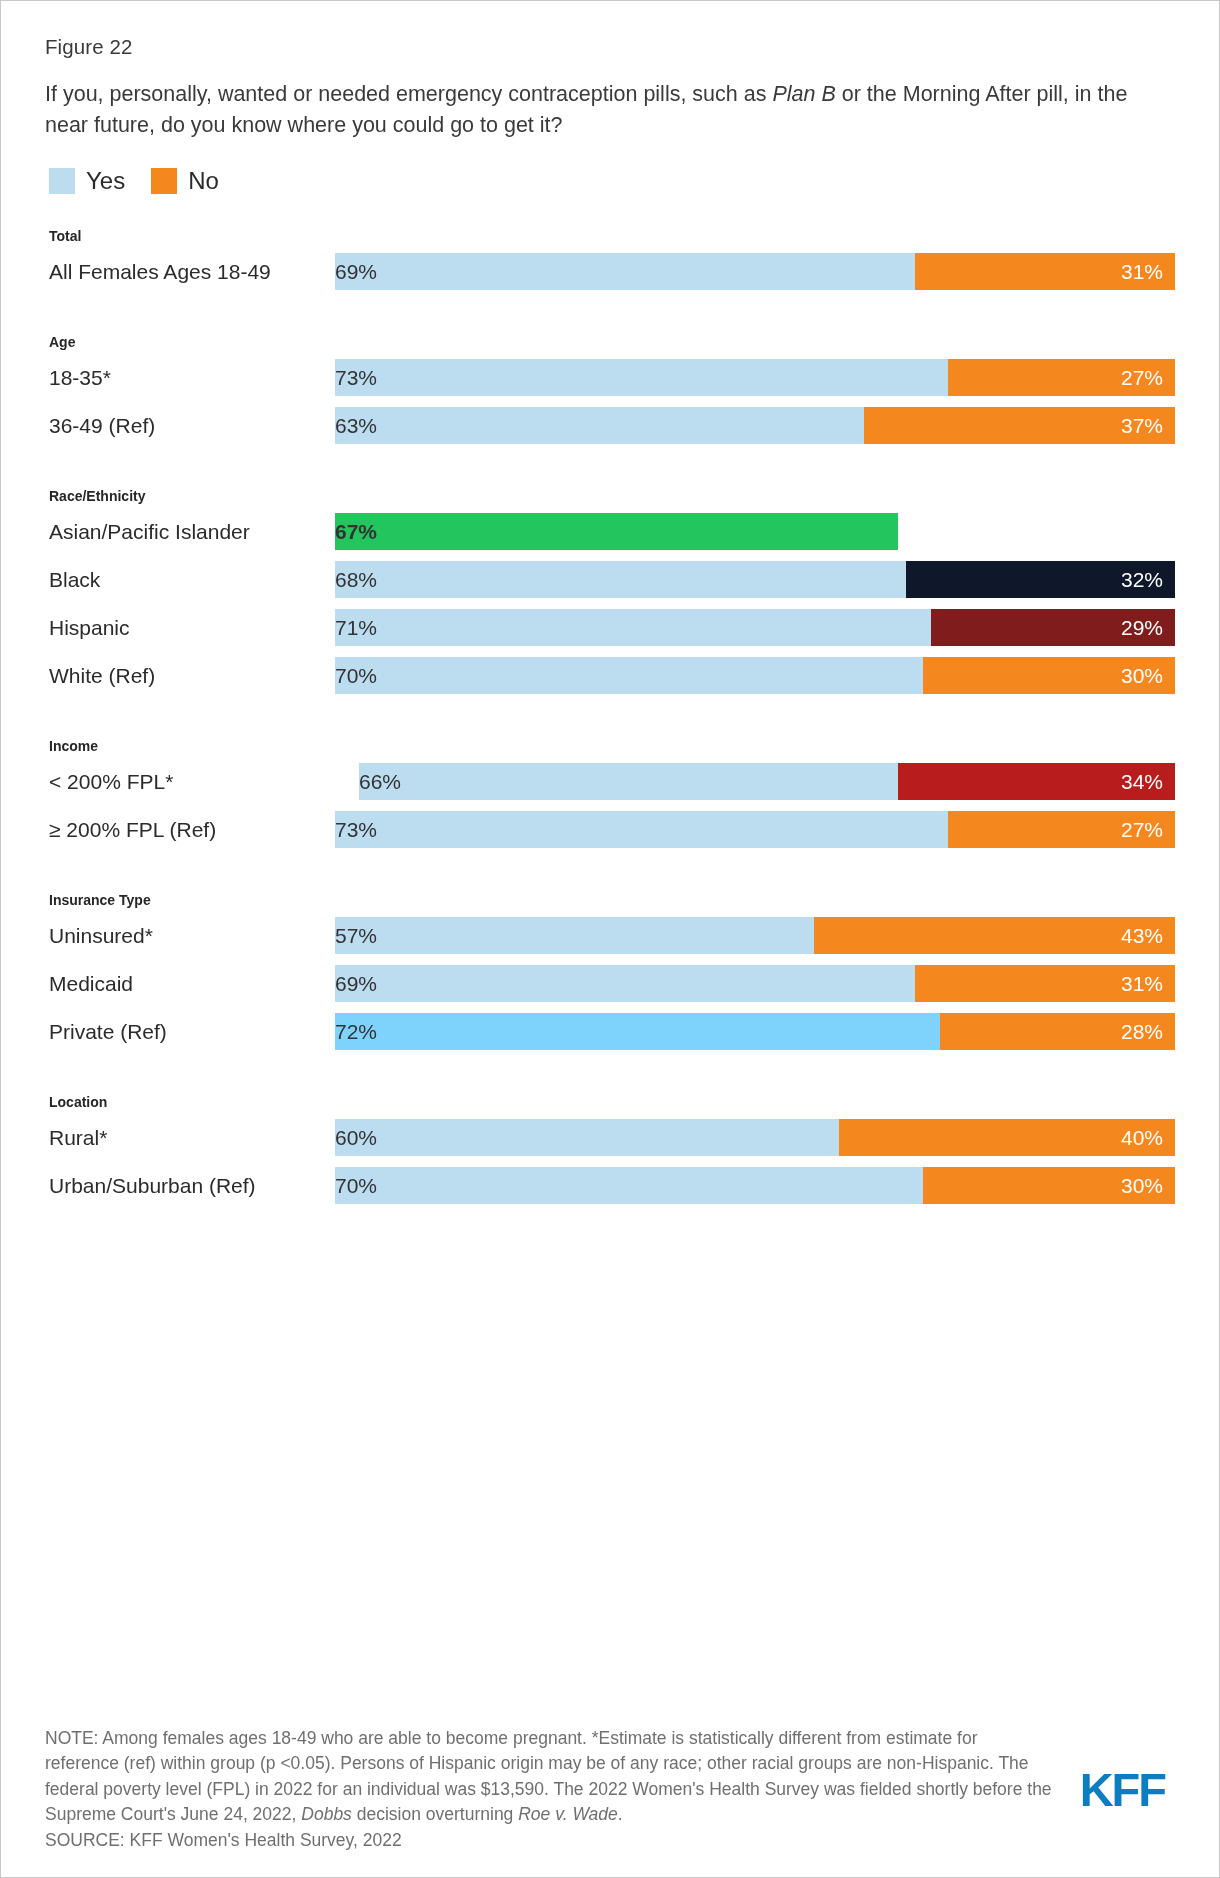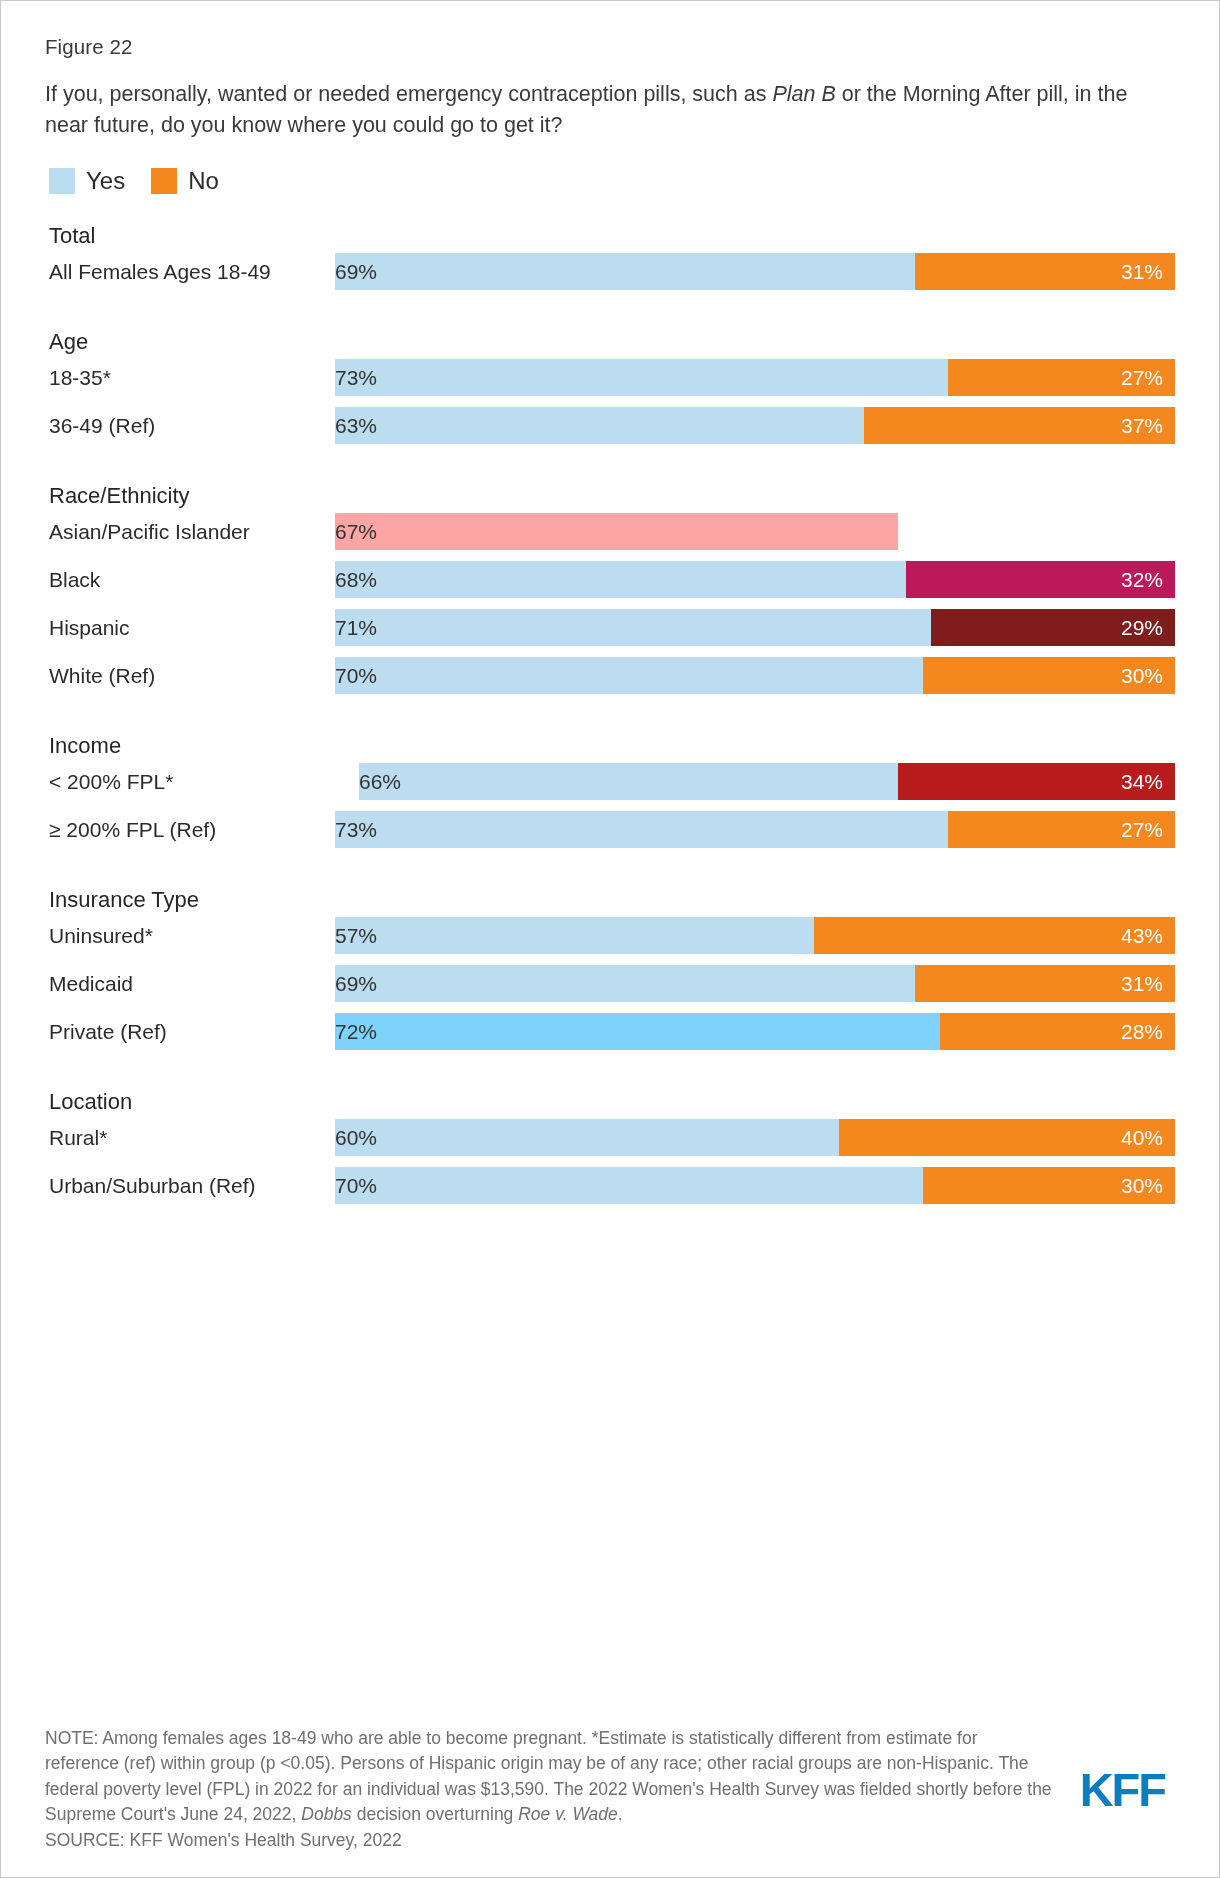--- a/index.html
+++ b/index.html
@@ -59,22 +59,22 @@
     padding-left: 4px;
   }
   .legend-item { display: flex; align-items: center; margin-right: 26px; }
   .swatch { width: 26px; height: 26px; margin-right: 11px; }
   .legend-label { font-size: 24px; color: #2b2b2b; }
 
   
   .chart { margin-top: 14px; }
 
   .group-header {
-    font-size: 22px;
-    font-weight: normal;
+    font-size: 14px;
+    font-weight: bold;
     color: #262626;
     padding-left: 4px;
     height: 34px;
     line-height: 34px;
   }
   .group-spacer { height: 24px; }
   .group-spacer-first { height: 10px; }
 
   .row {
     display: flex;
@@ -212,32 +212,32 @@
             <div class="seg seg-no" style="width: 37%; background: rgb(245, 135, 31);">
               <span class="val">37%</span>
             </div>
           </div>
         </div>
         <div class="group-spacer"></div>
         <div class="group-header">Race/Ethnicity</div>
         <div class="row">
           <div class="row-label">Asian/Pacific Islander</div>
           <div class="bar-track">
-            <div class="seg seg-yes" style="width: 67%; background: #fca5a5;">
+            <div class="seg seg-yes" style="width: 67%; background: #22c55e; font-weight: bold;">
               <span class="val">67%</span>
             </div>
           </div>
         </div>
         <div class="row">
           <div class="row-label">Black</div>
           <div class="bar-track">
             <div class="seg seg-yes" style="width: 68%; background: rgb(188, 220, 240);">
               <span class="val">68%</span>
             </div>
-            <div class="seg seg-no" style="width: 32%; background: #be185d;">
+            <div class="seg seg-no" style="width: 32%; background: #0f172a;">
               <span class="val">32%</span>
             </div>
           </div>
         </div>
         <div class="row">
           <div class="row-label">Hispanic</div>
           <div class="bar-track">
             <div class="seg seg-yes" style="width: 71%; background: rgb(188, 220, 240);">
               <span class="val">71%</span>
             </div>

